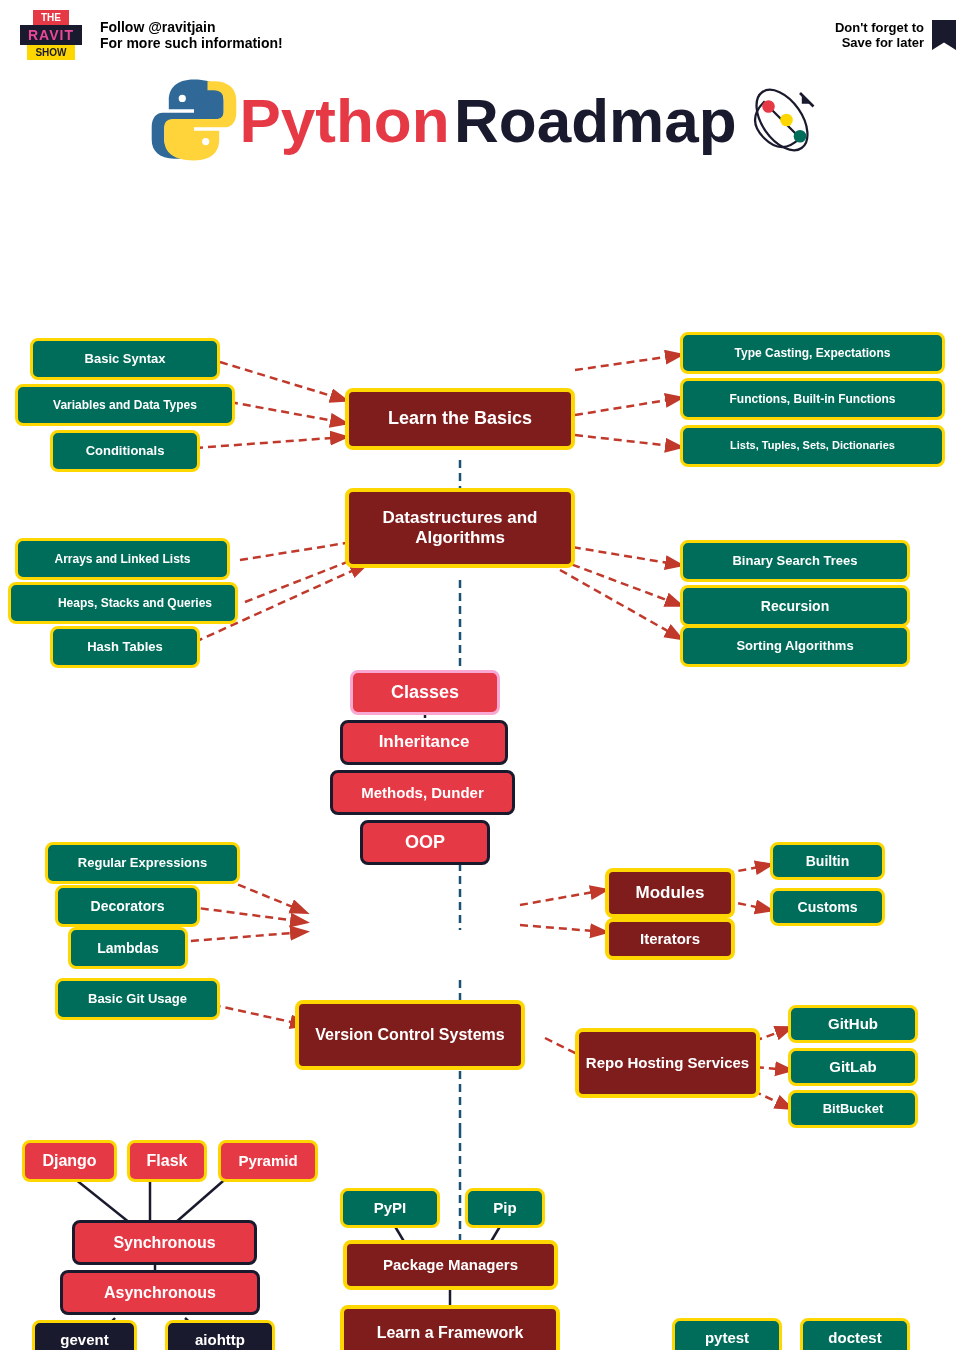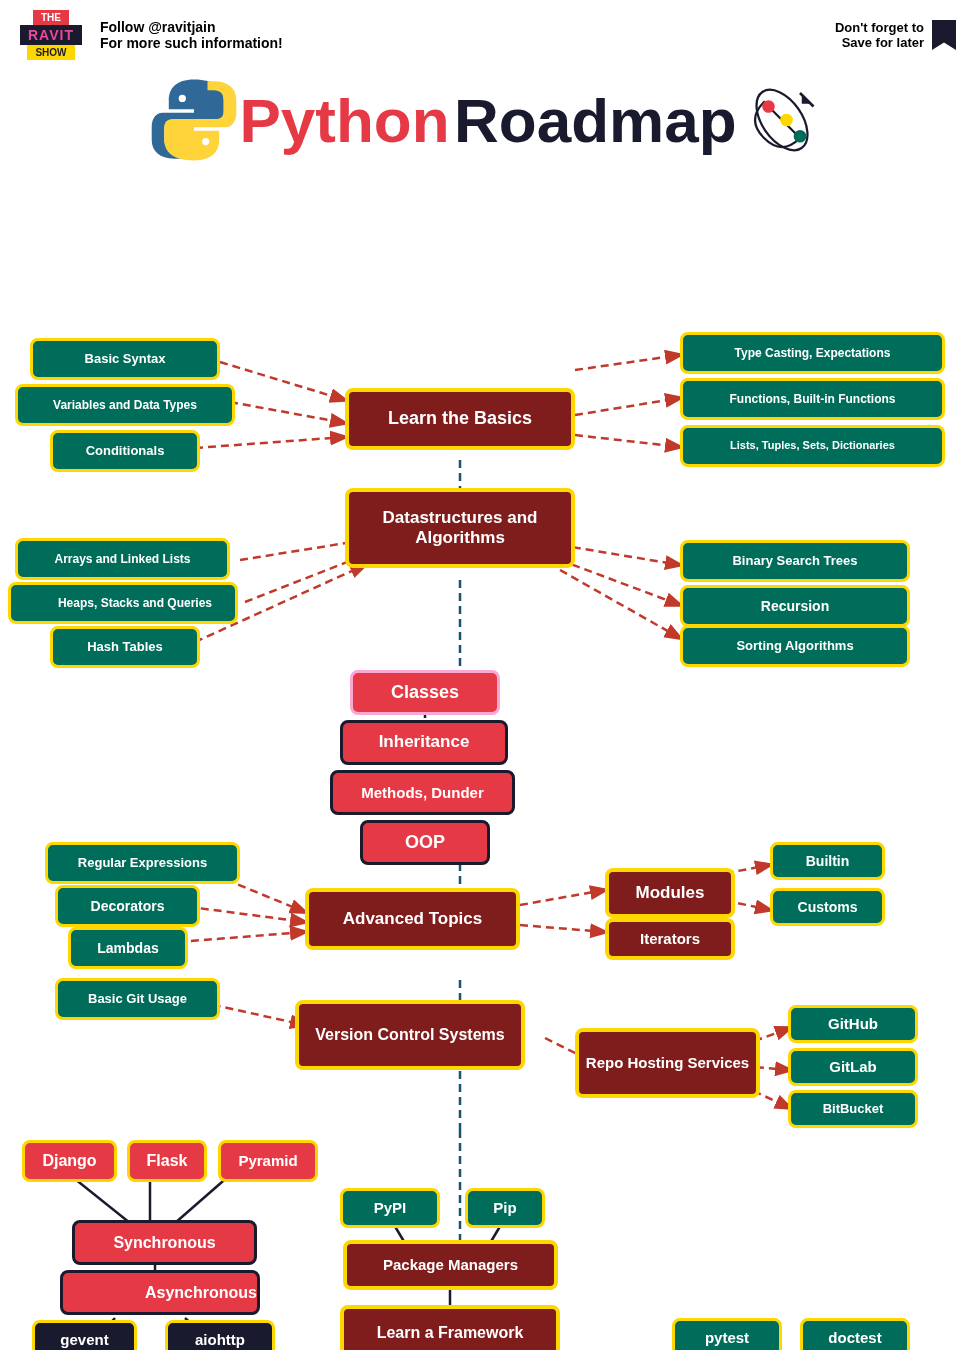--- a/index.html
+++ b/index.html
@@ -340,23 +340,20 @@
   <div class="node node-red" style="left:340px;top:550px;width:168px;height:45px;font-size:17px;border:3px solid #1a1a2e;">
     <span>Inheritance</span>
   </div>
   <div class="node node-red" style="left:330px;top:600px;width:185px;height:45px;font-size:15px;border:3px solid #1a1a2e;">
     <span>Methods, Dunder</span>
   </div>
   <div class="node node-red" style="left:360px;top:650px;width:130px;height:45px;font-size:18px;border:3px solid #1a1a2e;align-items:center;">
     <span>OOP</span>
   </div>
 
-  <div class="node node-dark" style="left:305px;top:718px;width:215px;height:62px;font-size:17px;border:4px solid #ffd700;">
-    <span>Advanced Topics</span>
-  </div>
 
   <div class="node node-green" style="left:45px;top:672px;width:195px;height:42px;font-size:13px;">
     <span>Regular Expressions</span>
   </div>
   <div class="node node-green" style="left:55px;top:715px;width:145px;height:42px;font-size:14px;">
     <span>Decorators</span>
   </div>
   <div class="node node-green" style="left:68px;top:757px;width:120px;height:42px;font-size:14px;">
     <span>Lambdas</span>
   </div>
@@ -402,21 +399,21 @@
   <div class="node node-red" style="left:127px;top:970px;width:80px;height:42px;font-size:16px;border:3px solid #ffd700;">
     <span>Flask</span>
   </div>
   <div class="node node-red" style="left:218px;top:970px;width:100px;height:42px;font-size:15px;border:3px solid #ffd700;">
     <span>Pyramid</span>
   </div>
 
   <div class="node node-red" style="left:72px;top:1050px;width:185px;height:45px;font-size:16px;border:3px solid #1a1a2e;">
     <span>Synchronous</span>
   </div>
-  <div class="node node-red" style="left:60px;top:1100px;width:200px;height:45px;font-size:16px;border:3px solid #1a1a2e;justify-content:flex-end;">
+  <div class="node node-red" style="left:60px;top:1100px;width:200px;height:45px;font-size:16px;border:3px solid #1a1a2e;">
     <span>Asynchronous</span>
   </div>
 
   <div class="node node-yellow-border" style="left:32px;top:1150px;width:105px;height:40px;font-size:15px;">
     <span>gevent</span>
   </div>
   <div class="node node-yellow-border" style="left:165px;top:1150px;width:110px;height:40px;font-size:15px;">
     <span>aiohttp</span>
   </div>
 

